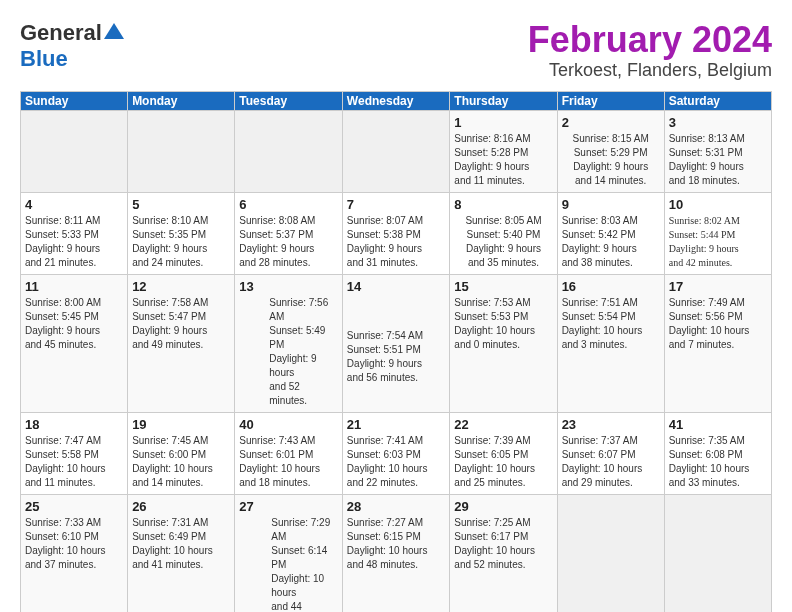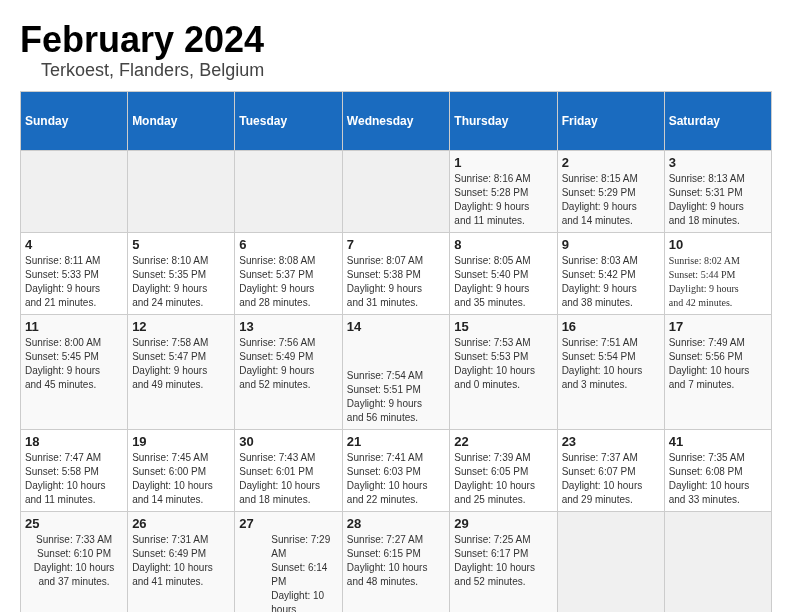--- a/index.html
+++ b/index.html
@@ -24,37 +24,37 @@
     .logo-line {
       display: flex;
       align-items: center;
     }
     .title-block {
       text-align: right;
     }
     .title-block h1 {
       font-size: 36px;
       font-weight: bold;
-      color: #000000;
+      color: #a21caf;
       line-height: 1.1;
     }
     .title-block h2 {
       font-size: 18px;
       font-weight: normal;
       color: #444;
     }
     table {
       width: 100%;
       border-collapse: collapse;
       font-size: 11px;
     }
     thead tr th {
       background-color: #1a6bbf;
       color: #fff;
-      padding: 22px 4px;
+      padding: 2px 4px;
       text-align: left;
       font-size: 12px;
       border: 1px solid #ccc;
     }
     tbody tr td {
       border: 1px solid #ccc;
       vertical-align: top;
       padding: 4px 4px;
       min-height: 80px;
       height: 80px;
@@ -79,20 +79,31 @@
       line-height: 1.4;
     }
     .empty-cell {
       background: #f0f0f0 !important;
     }
   </style>
 </head>
 <body>
 
 <div class="header">
+  <div class="logo">
+    <div class="logo-line">
+      <span style="font-size:22px;font-weight:bold;color:#333;">General</span>
+      <svg width="20" height="20" viewBox="0 0 20 20" style="margin-left:2px;margin-top:-4px;">
+        <polygon points="10,2 20,18 0,18" fill="#1a6bbf"></polygon>
+      </svg>
+    </div>
+    <div>
+      <span style="font-size:22px;font-weight:bold;color:#1a6bbf;">Blue</span>
+    </div>
+  </div>
   <div class="title-block">
     <h1>February 2024</h1>
     <h2>Terkoest, Flanders, Belgium</h2>
   </div>
 </div>
 
 <table>
   <thead>
     <tr id="header-row">
         <th>Sunday</th>
@@ -112,21 +123,21 @@
         <td class="empty-cell"></td>
         <td>
           <span class="day-num">1</span>
           <div class="day-info" style="white-space: pre-line;">Sunrise: 8:16 AM
 Sunset: 5:28 PM
 Daylight: 9 hours
 and 11 minutes.</div>
         </td>
         <td>
           <span class="day-num">2</span>
-          <div class="day-info" style="white-space: pre-line;">Sunrise: 8:15 AM
+          <div class="day-info" style="white-space: pre-line; text-align: center;">Sunrise: 8:15 AM
 Sunset: 5:29 PM
 Daylight: 9 hours
 and 14 minutes.</div>
         </td>
         <td>
           <span class="day-num">3</span>
           <div class="day-info" style="white-space: pre-line;">Sunrise: 8:13 AM
 Sunset: 5:31 PM
 Daylight: 9 hours
 and 18 minutes.</div>
@@ -156,21 +167,21 @@
         </td>
         <td>
           <span class="day-num">7</span>
           <div class="day-info" style="white-space: pre-line;">Sunrise: 8:07 AM
 Sunset: 5:38 PM
 Daylight: 9 hours
 and 31 minutes.</div>
         </td>
         <td>
           <span class="day-num">8</span>
-          <div class="day-info" style="white-space: pre-line;">Sunrise: 8:05 AM
+          <div class="day-info" style="white-space: pre-line; text-align: center;">Sunrise: 8:05 AM
 Sunset: 5:40 PM
 Daylight: 9 hours
 and 35 minutes.</div>
         </td>
         <td>
           <span class="day-num">9</span>
           <div class="day-info" style="white-space: pre-line;">Sunrise: 8:03 AM
 Sunset: 5:42 PM
 Daylight: 9 hours
 and 38 minutes.</div>
@@ -193,21 +204,21 @@
         </td>
         <td>
           <span class="day-num">12</span>
           <div class="day-info" style="white-space: pre-line;">Sunrise: 7:58 AM
 Sunset: 5:47 PM
 Daylight: 9 hours
 and 49 minutes.</div>
         </td>
         <td>
           <span class="day-num">13</span>
-          <div class="day-info" style="white-space: pre-line;">Sunrise: 7:56 AM
+          <div class="day-info" style="white-space: pre-line; margin-left: 30px;">Sunrise: 7:56 AM
 Sunset: 5:49 PM
 Daylight: 9 hours
 and 52 minutes.</div>
         </td>
         <td>
           <span class="day-num">14</span>
           <div class="day-info" style="white-space: pre-line; margin-top: 35px;">Sunrise: 7:54 AM
 Sunset: 5:51 PM
 Daylight: 9 hours
 and 56 minutes.</div>
@@ -243,21 +254,21 @@
 and 11 minutes.</div>
         </td>
         <td>
           <span class="day-num">19</span>
           <div class="day-info" style="white-space: pre-line;">Sunrise: 7:45 AM
 Sunset: 6:00 PM
 Daylight: 10 hours
 and 14 minutes.</div>
         </td>
         <td>
-          <span class="day-num">30</span>
+          <span class="day-num">40</span>
           <div class="day-info" style="white-space: pre-line;">Sunrise: 7:43 AM
 Sunset: 6:01 PM
 Daylight: 10 hours
 and 18 minutes.</div>
         </td>
         <td>
           <span class="day-num">21</span>
           <div class="day-info" style="white-space: pre-line;">Sunrise: 7:41 AM
 Sunset: 6:03 PM
 Daylight: 10 hours
@@ -281,21 +292,21 @@
           <span class="day-num">41</span>
           <div class="day-info" style="white-space: pre-line;">Sunrise: 7:35 AM
 Sunset: 6:08 PM
 Daylight: 10 hours
 and 33 minutes.</div>
         </td>
       </tr>
       <tr>
         <td>
           <span class="day-num">25</span>
-          <div class="day-info" style="white-space: pre-line; text-align: center;">Sunrise: 7:33 AM
+          <div class="day-info" style="white-space: pre-line;">Sunrise: 7:33 AM
 Sunset: 6:10 PM
 Daylight: 10 hours
 and 37 minutes.</div>
         </td>
         <td>
           <span class="day-num">26</span>
           <div class="day-info" style="white-space: pre-line;">Sunrise: 7:31 AM
 Sunset: 6:49 PM
 Daylight: 10 hours
 and 41 minutes.</div>

